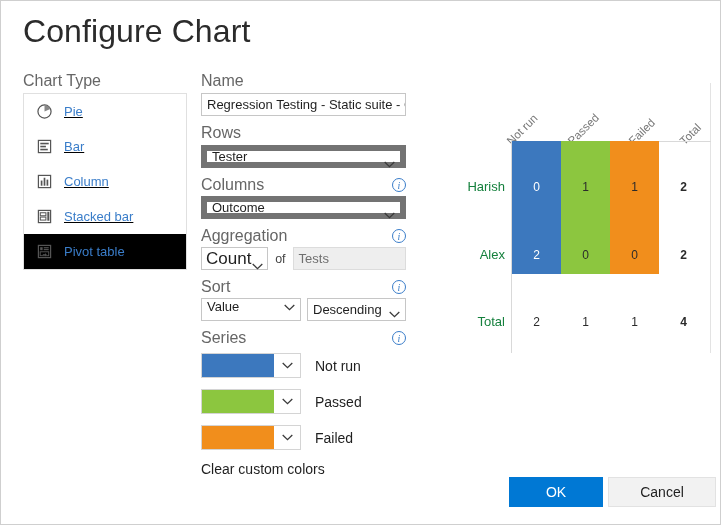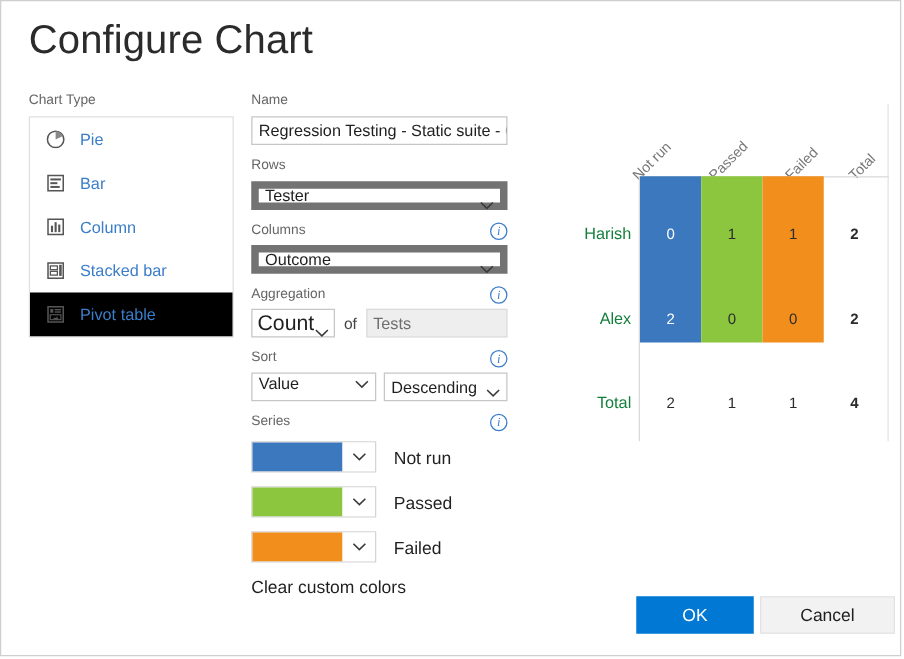--- a/index.html
+++ b/index.html
@@ -32,30 +32,31 @@
   }
 
   
   .col-charttype {
     position: absolute;
     left: 22px;
     top: 72px;
     width: 164px;
   }
   .field-label {
-    font-size: 11px;
+    font-size: 16px;
     color: #666666;
     margin-bottom: 5px;
     line-height: 15px;
   }
   .charttype-list {
     border: 1px solid #e0e0e0;
     background: #fff;
     box-sizing: border-box;
     width: 164px;
+    text-decoration: underline;
   }
   .charttype-item {
     display: flex;
     align-items: center;
     height: 35px;
     padding-left: 12px;
     cursor: pointer;
     box-sizing: border-box;
   }
   .charttype-item.selected {

